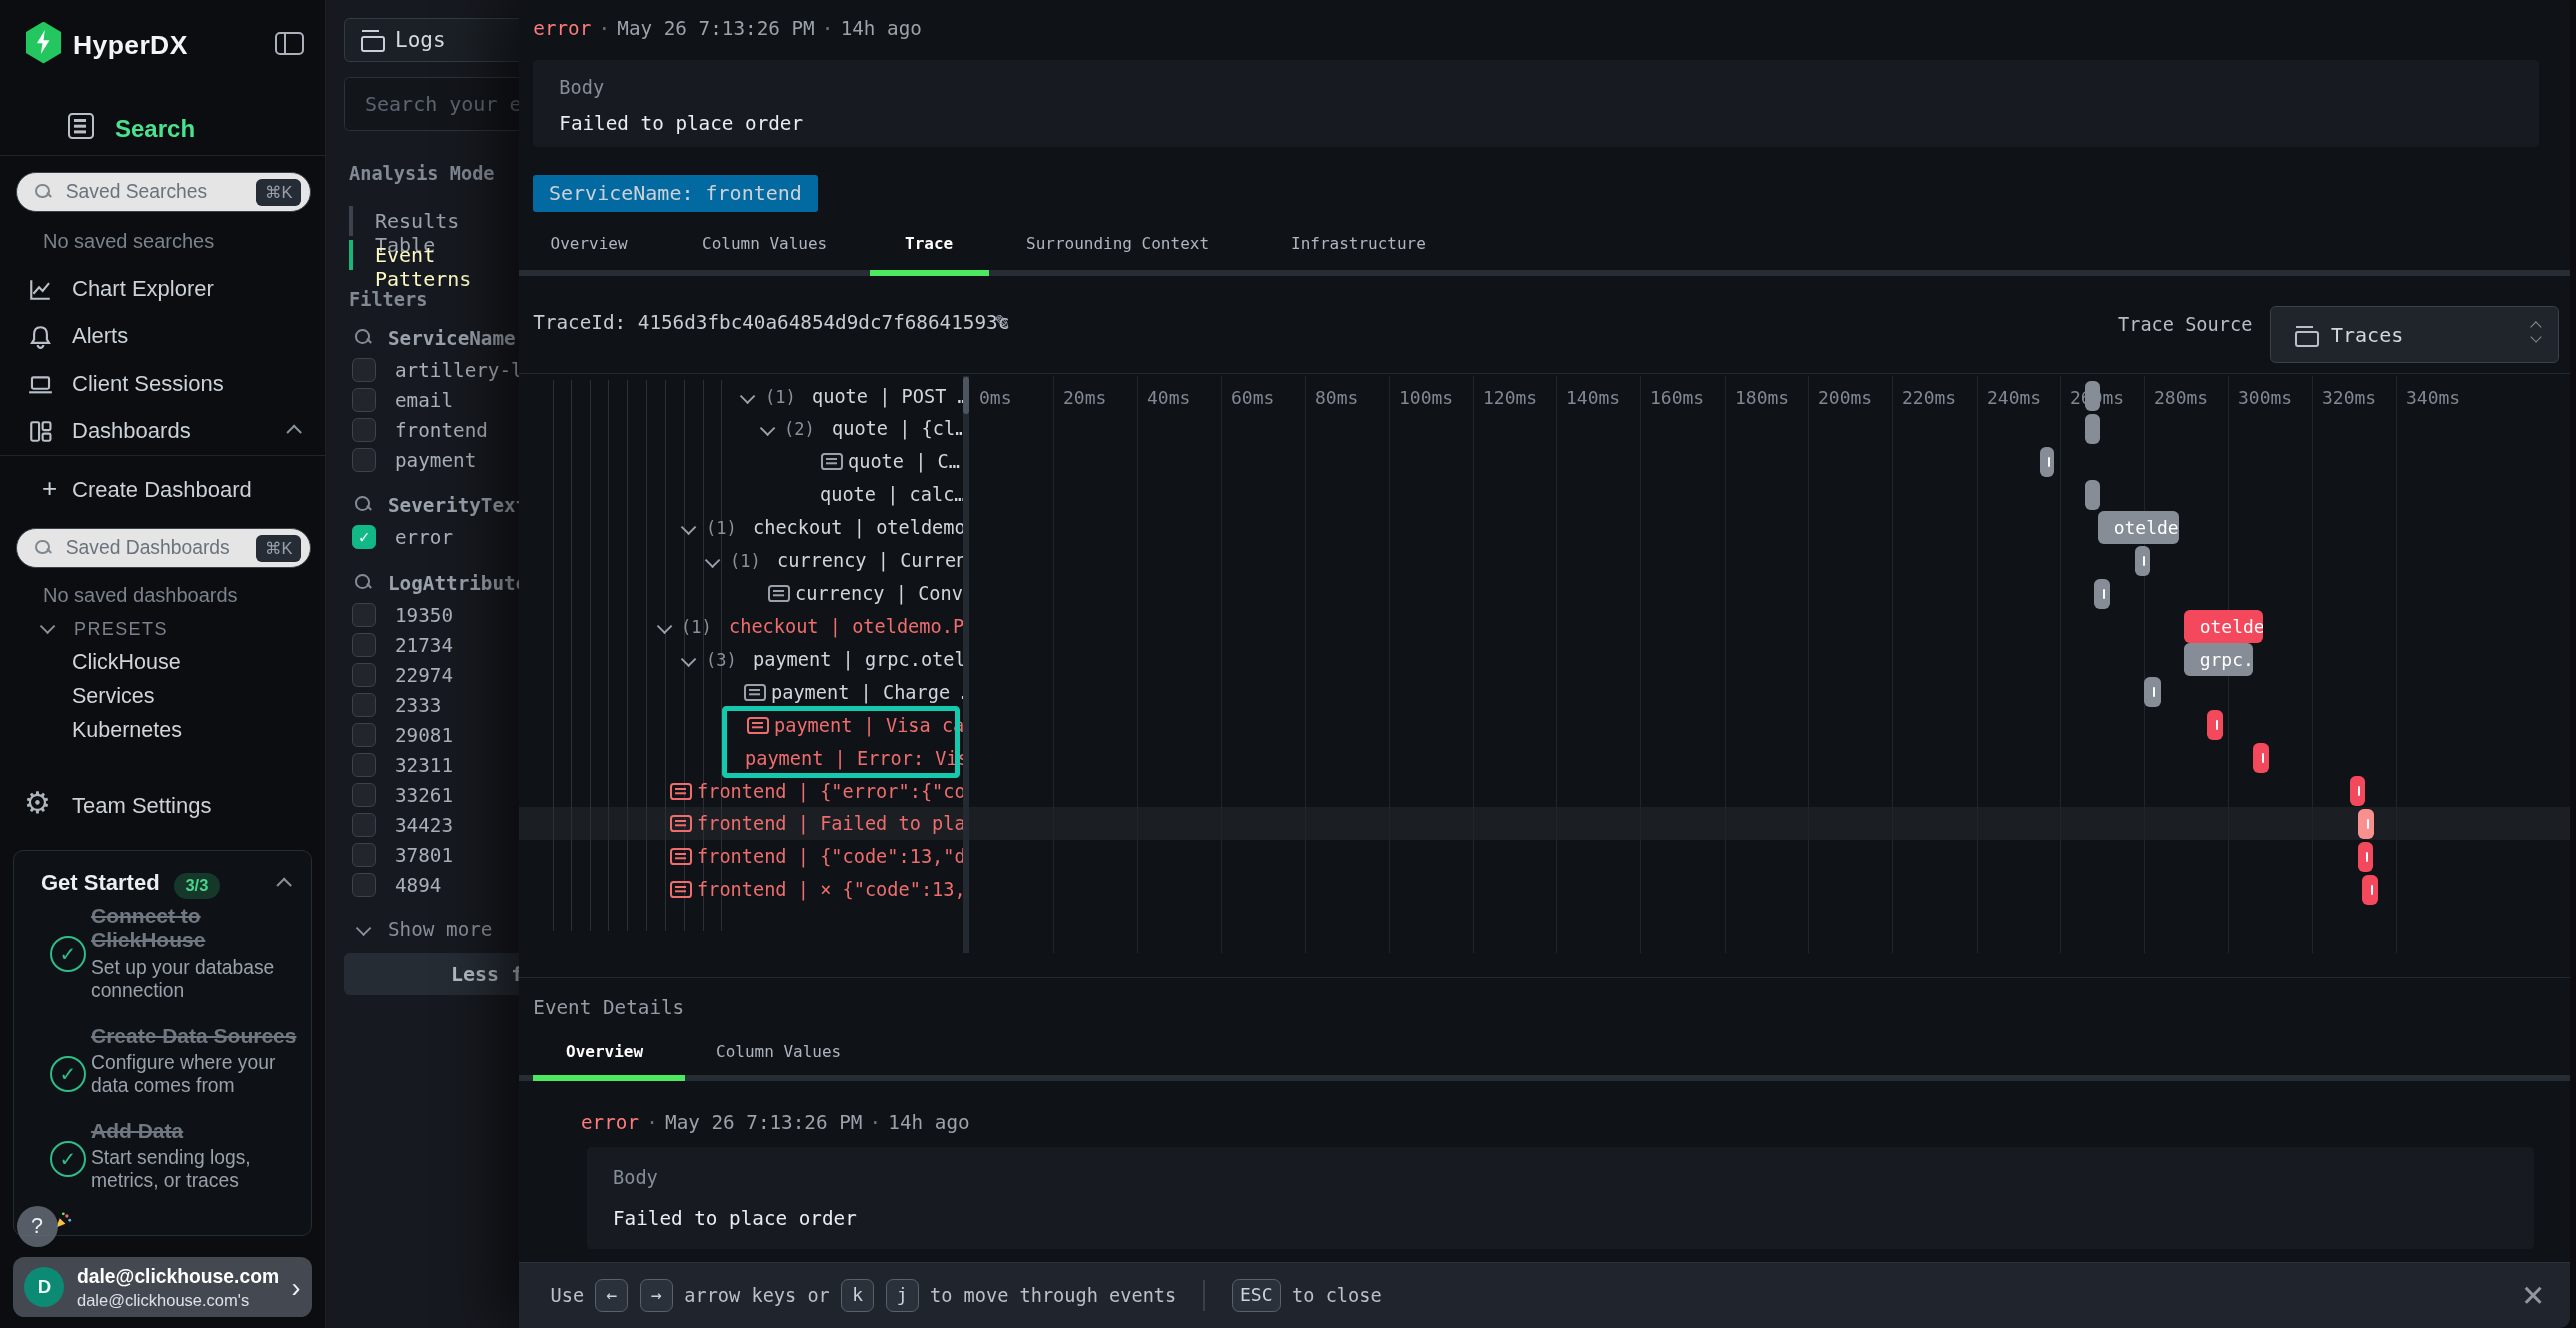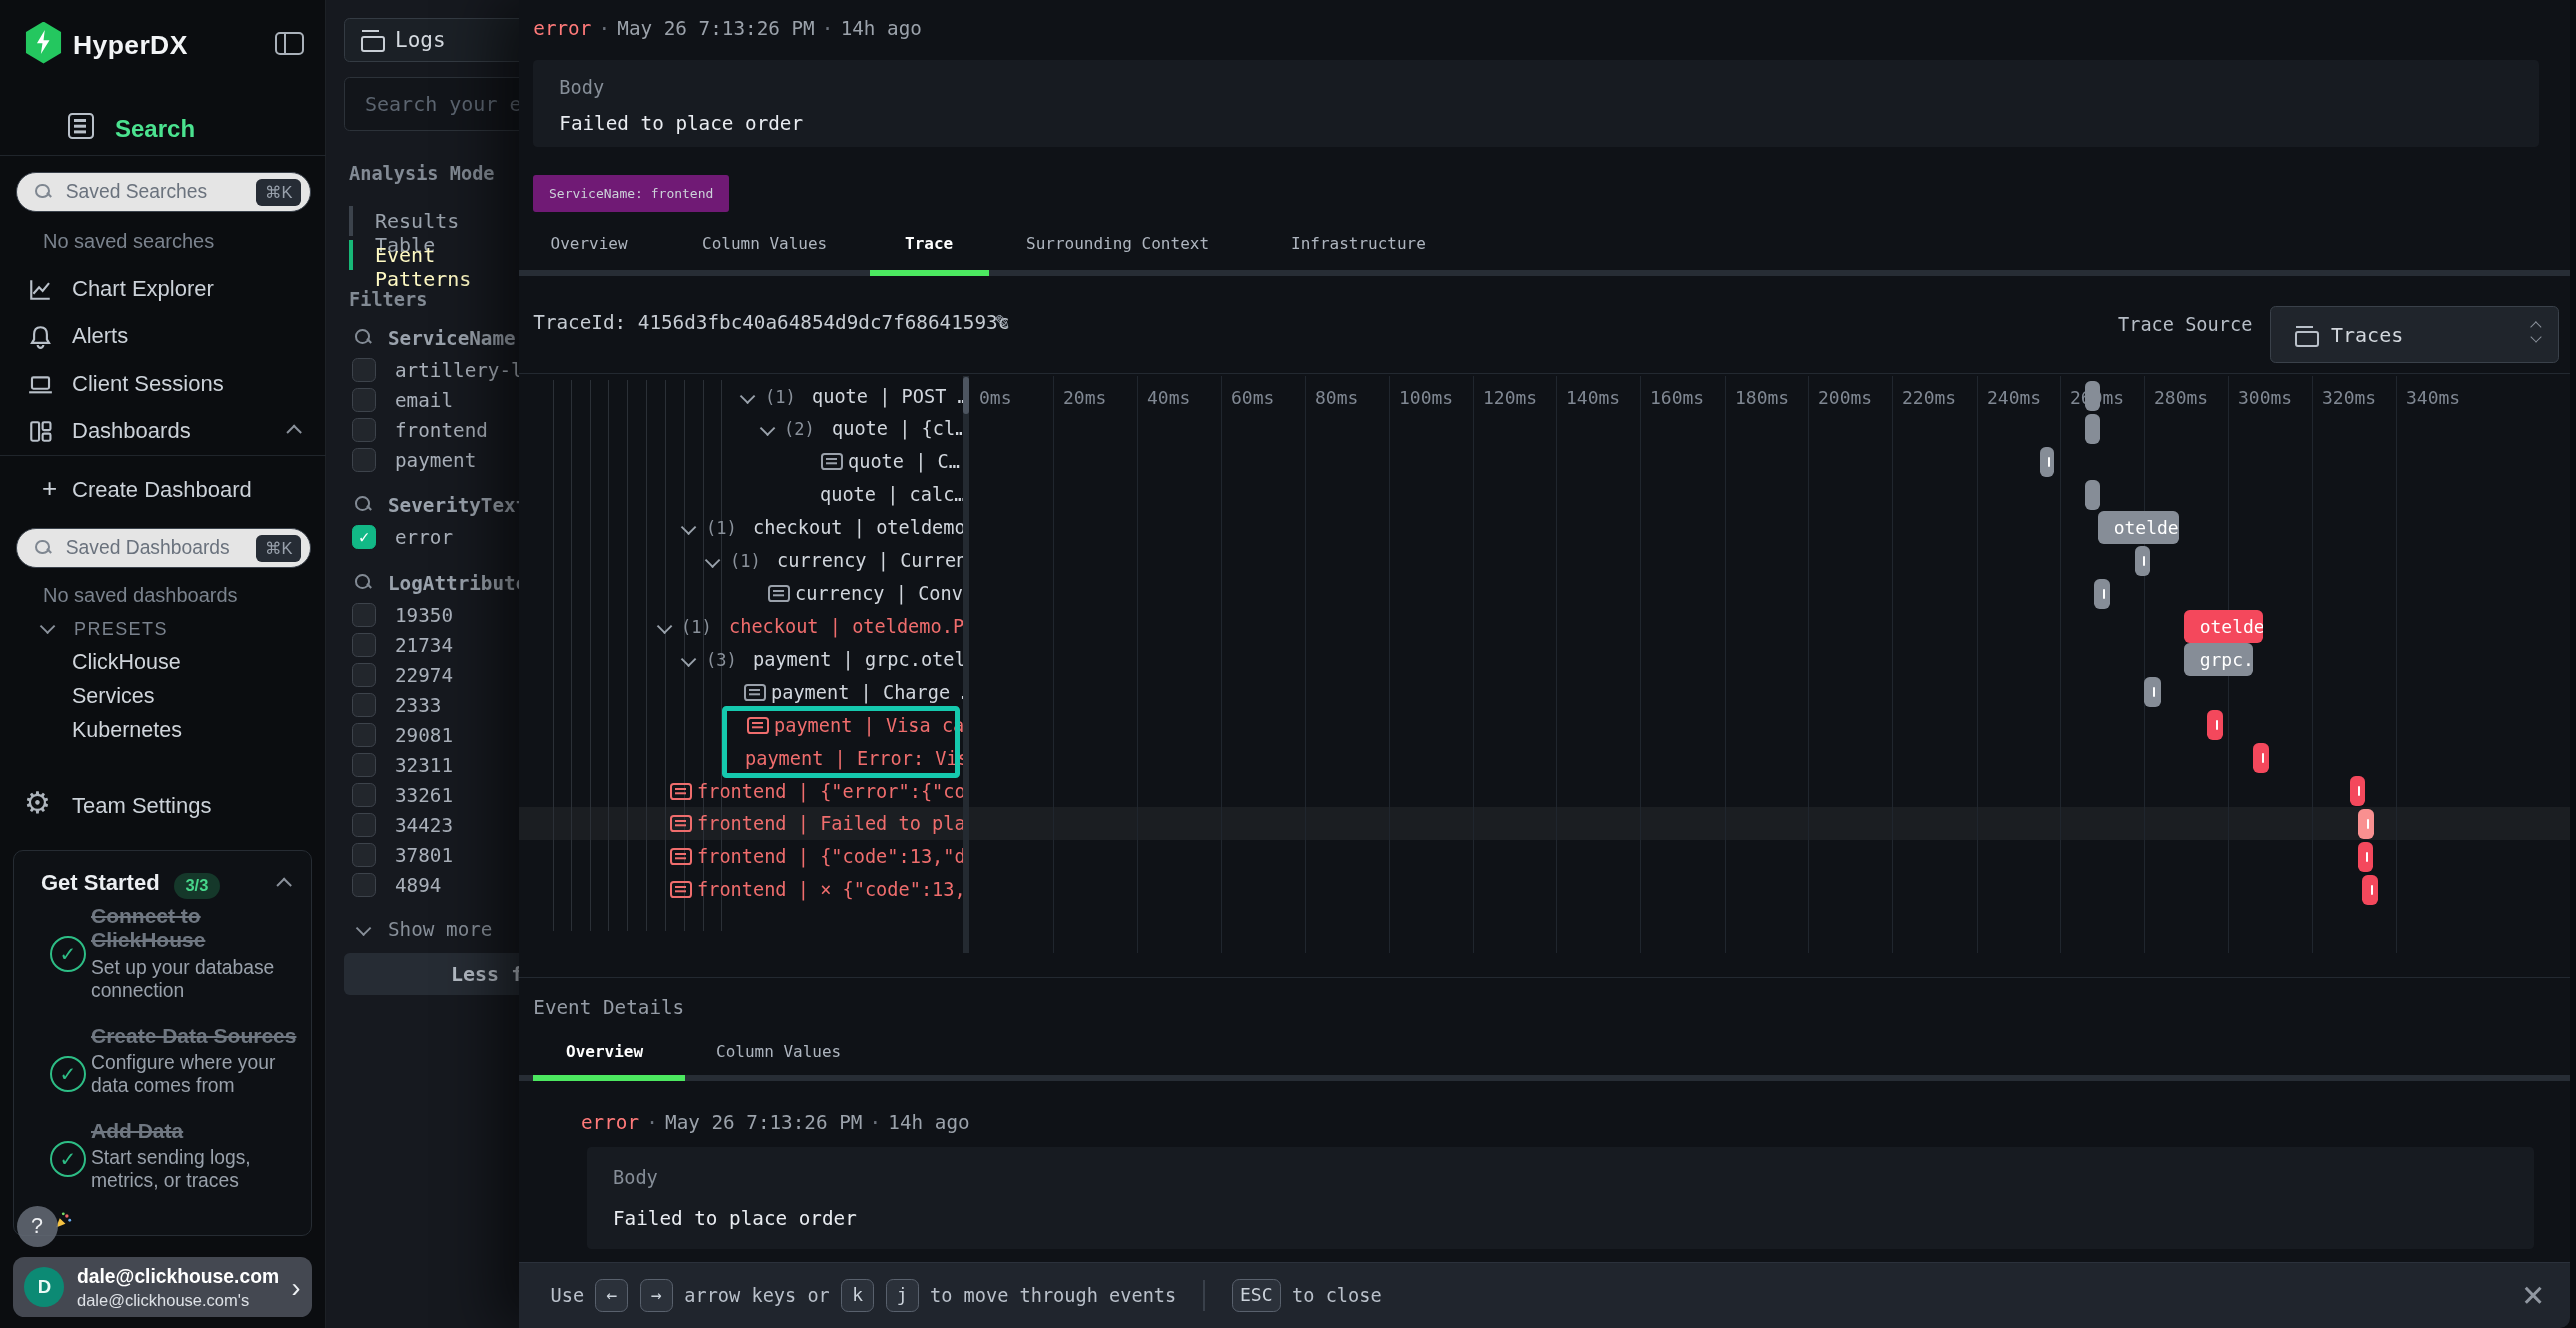--- a/index.html
+++ b/index.html
@@ -114,22 +114,22 @@
   
   #overlay { position:absolute; left:519px; top:0; right:5.7px; height:1328px; background:#0f1217;
              box-shadow:-21.5px 0 57px rgba(0,0,0,.55); z-index:5; border-radius:0 0 10px 0; }
   #evt-head { left:14.3px; top:17px; font-size:19.3px; color:#9ba2ab; }
   .sev { color:#ff7a7a; }
   .dotsep { color:#6b727c; padding:0 7.2px; }
   .body-card { background:#171b21; border-radius:4.3px; }
   #card1 { left:14.3px; top:60px; right:31.5px; height:87px; }
   .body-lbl { position:absolute; left:26px; font-size:18.6px; color:#868e98; }
   .body-val { position:absolute; left:26px; font-size:19.3px; color:#e9ecf1; }
-  #tag { left:14.3px; top:175px; height:37px; line-height:37px; padding:0 15.7px; background:#701a75;
-         border-radius:2.9px; font-size:13px; color:#ccd2d9; }
+  #tag { left:14.3px; top:175px; height:37px; line-height:37px; padding:0 15.7px; background:#0369a1;
+         border-radius:2.9px; font-size:20px; color:#ccd2d9; }
   #tabs-row { left:0; top:228px; right:0; height:42px; }
   .tab { position:absolute; top:5.7px; font-size:16px; color:#aeb5bf; white-space:nowrap; }
   .tab.active { color:#fff; font-weight:bold; }
   #tab-track { left:0; top:270px; right:0; height:6.4px; background:#272d35; }
   .tab-green { position:absolute; top:0; height:6.4px; background:#4ce860; }
   #trace-row { left:0; top:301px; right:0; height:72px; }
   #trace-id { position:absolute; left:14.3px; top:10px; font-size:19.3px; color:#c6ccd3; }
   #pencil { position:absolute; left:476px; top:5.7px; font-size:24px; color:#9aa1ab; }
   #ts-lbl { position:absolute; left:1599px; top:13px; font-size:18.6px; color:#b7bec7; }
   #ts-dd { position:absolute; left:1751px; top:5px; width:289px; height:57px; background:#20252c;

